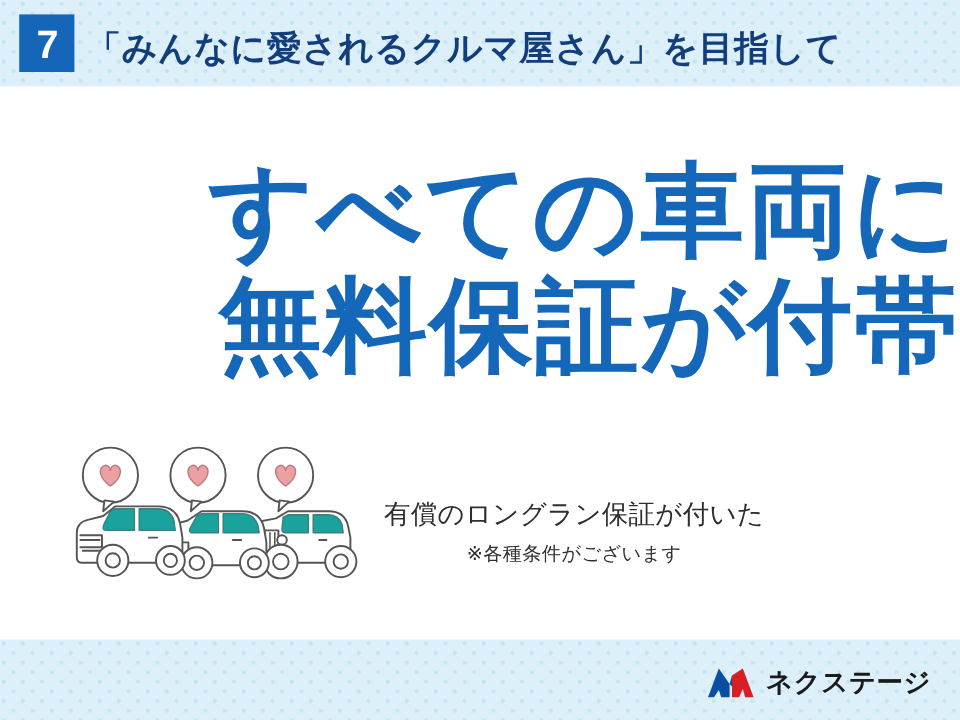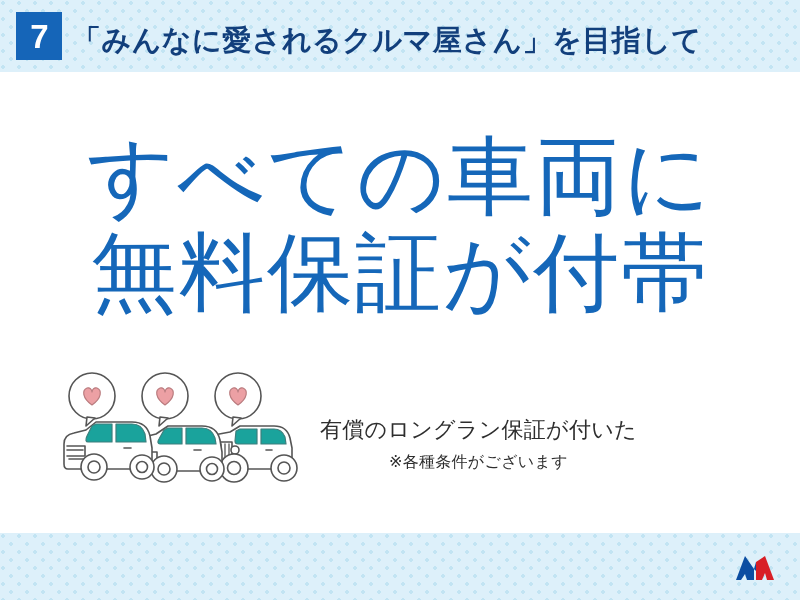--- a/index.html
+++ b/index.html
@@ -49,23 +49,23 @@
     color:#123f7c;
     letter-spacing:0.5px;
     white-space:nowrap;
     font-family:"DejaVu Sans", sans-serif;
   }
 
   
   .headline {
     position:absolute; left:0; top:128px;
     width:800px;
-    text-align:center;
+    text-align:right;
     color:#1567b9;
-    font-weight:normal;
+    font-weight:bold;
     font-family:"DejaVu Sans", sans-serif;
   }
   .headline-line1 {
     font-size:86px;
     line-height:96px;
     letter-spacing:2px;
   }
   .headline-line2 {
     font-size:86px;
     line-height:96px;
@@ -229,15 +229,16 @@
   </div>
 
   <div class="band band-bottom"></div>
 
   <div class="logo">
     <svg class="logo-mark" width="42" height="28" viewBox="0 0 42 28" xmlns="http://www.w3.org/2000/svg">
       <path d="M2 26 L11 2 L20 15 L20 26 L13 26 L11 20 L7 26 Z" fill="#0b4da2"></path>
       <path d="M22 26 L22 8 L31 2 L40 26 L33 26 L31 19 L28 26 Z" fill="#d81f26"></path>
       <path d="M20 15 L22 8 L22 17 Z" fill="#0b4da2"></path>
     </svg>
+    <span class="logo-text">ネクステージ</span>
   </div>
 
 </div>
 
 </body></html>

